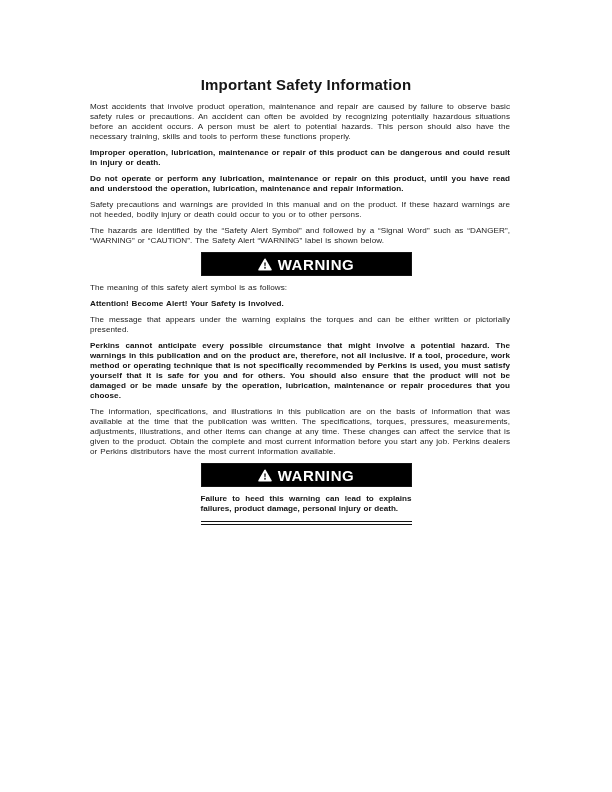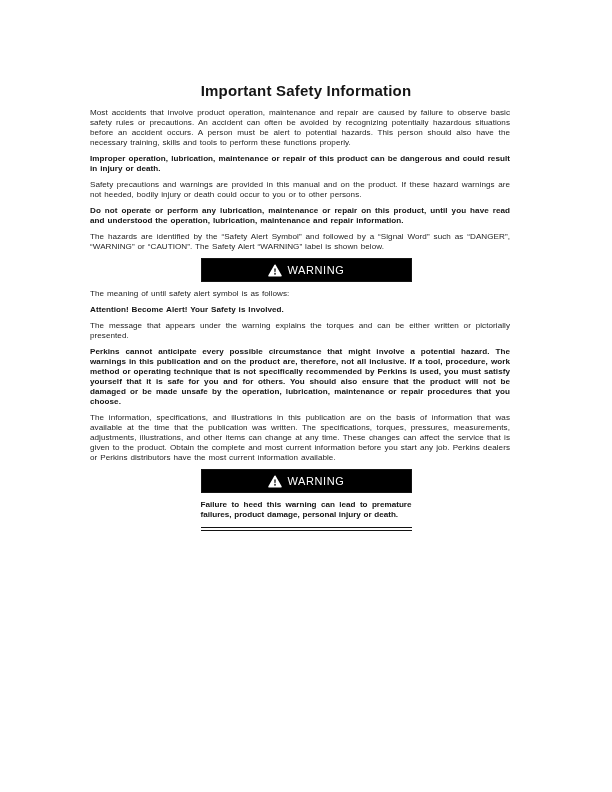--- a/index.html
+++ b/index.html
@@ -16,21 +16,21 @@
     height: 792px;
     margin: 0 auto;
     background: var(--page-bg);
     font-family: "Liberation Sans", "DejaVu Sans", sans-serif;
     color: var(--ink);
     overflow: hidden;
   }
   .content {
     position: absolute;
     left: 90px;
-    top: 82px;
+    top: 76px;
     width: 432px;
   }
   h1.doc-title {
     margin: 0 0 9px 0;
     font-size: 15px;
     line-height: 17px;
     font-weight: bold;
     text-align: center;
     letter-spacing: 0.2px;
     color: #151515;
@@ -57,22 +57,22 @@
     gap: 6px;
   }
   .warning-box .tri {
     display: inline-flex;
     width: 14px;
     height: 13px;
   }
   .warning-box .tri svg { width: 14px; height: 13px; display: block; }
   .warning-box .wtext {
     color: var(--warning-fg);
-    font-size: 11px;
-    font-weight: normal;
+    font-size: 15px;
+    font-weight: bold;
     letter-spacing: 0.6px;
     line-height: 1;
     padding-top: 1px;
   }
   .warning-note {
     width: 211px;
     margin: 4px auto 0 auto;
   }
   .warning-note p.note-para {
     margin: 0;
@@ -93,51 +93,51 @@
 </head>
 <body>
 
 <div class="page">
   <main class="content">
 
     <h1 class="doc-title">Important Safety Information</h1>
 
     <p class="para">Most accidents that involve product operation, maintenance and repair are caused by failure to observe basic safety rules or precautions. An accident can often be avoided by recognizing potentially hazardous situations before an accident occurs. A person must be alert to potential hazards. This person should also have the necessary training, skills and tools to perform these functions properly.</p>
     <p class="para bold">Improper operation, lubrication, maintenance or repair of this product can be dangerous and could result in injury or death.</p>
+    <p class="para bold">Do not operate or perform any lubrication, maintenance or repair on this product, until you have read and understood the operation, lubrication, maintenance and repair information.</p>
     <p class="para">Safety precautions and warnings are provided in this manual and on the product. If these hazard warnings are not heeded, bodily injury or death could occur to you or to other persons.</p>
-    <p class="para bold">Do not operate or perform any lubrication, maintenance or repair on this product, until you have read and understood the operation, lubrication, maintenance and repair information.</p>
     <p class="para">The hazards are identified by the “Safety Alert Symbol” and followed by a “Signal Word” such as “DANGER”, “WARNING” or “CAUTION”. The Safety Alert “WARNING” label is shown below.</p>
 
     <div class="warning-box">
       <span class="tri">
         <svg viewBox="0 0 20 18" xmlns="http://www.w3.org/2000/svg">
           <path d="M10 1.6 L18.4 16.4 L1.6 16.4 Z" fill="#ffffff" stroke="#ffffff" stroke-width="2.4" stroke-linejoin="round"></path>
           <path d="M9 6.2 h2 l-0.35 5.4 h-1.3 Z" fill="#000000"></path>
           <circle cx="10" cy="13.8" r="1.25" fill="#000000"></circle>
         </svg>
       </span>
       <span class="wtext">WARNING</span>
     </div>
 
-    <p class="para">The meaning of until safety alert symbol is as follows:</p>
+    <p class="para">The meaning of this safety alert symbol is as follows:</p>
     <p class="para bold">Attention! Become Alert! Your Safety is Involved.</p>
     <p class="para">The message that appears under the warning explains the torques and can be either written or pictorially presented.</p>
     <p class="para bold">Perkins cannot anticipate every possible circumstance that might involve a potential hazard. The warnings in this publication and on the product are, therefore, not all inclusive. If a tool, procedure, work method or operating technique that is not specifically recommended by Perkins is used, you must satisfy yourself that it is safe for you and for others. You should also ensure that the product will not be damaged or be made unsafe by the operation, lubrication, maintenance or repair procedures that you choose.</p>
     <p class="para">The information, specifications, and illustrations in this publication are on the basis of information that was available at the time that the publication was written. The specifications, torques, pressures, measurements, adjustments, illustrations, and other items can change at any time. These changes can affect the service that is given to the product. Obtain the complete and most current information before you start any job. Perkins dealers or Perkins distributors have the most current information available.</p>
 
     <div class="warning-box">
       <span class="tri">
         <svg viewBox="0 0 20 18" xmlns="http://www.w3.org/2000/svg">
           <path d="M10 1.6 L18.4 16.4 L1.6 16.4 Z" fill="#ffffff" stroke="#ffffff" stroke-width="2.4" stroke-linejoin="round"></path>
           <path d="M9 6.2 h2 l-0.35 5.4 h-1.3 Z" fill="#000000"></path>
           <circle cx="10" cy="13.8" r="1.25" fill="#000000"></circle>
         </svg>
       </span>
       <span class="wtext">WARNING</span>
     </div>
 
     <div class="warning-note">
-      <p class="note-para">Failure to heed this warning can lead to premature failures, product damage, personal injury or death.</p>
+      <p class="note-para">Failure to heed this warning can lead to explains failures, product damage, personal injury or death.</p>
       <div class="end-rule"></div>
     </div>
 
   </main>
 </div>
 
 </body></html>

